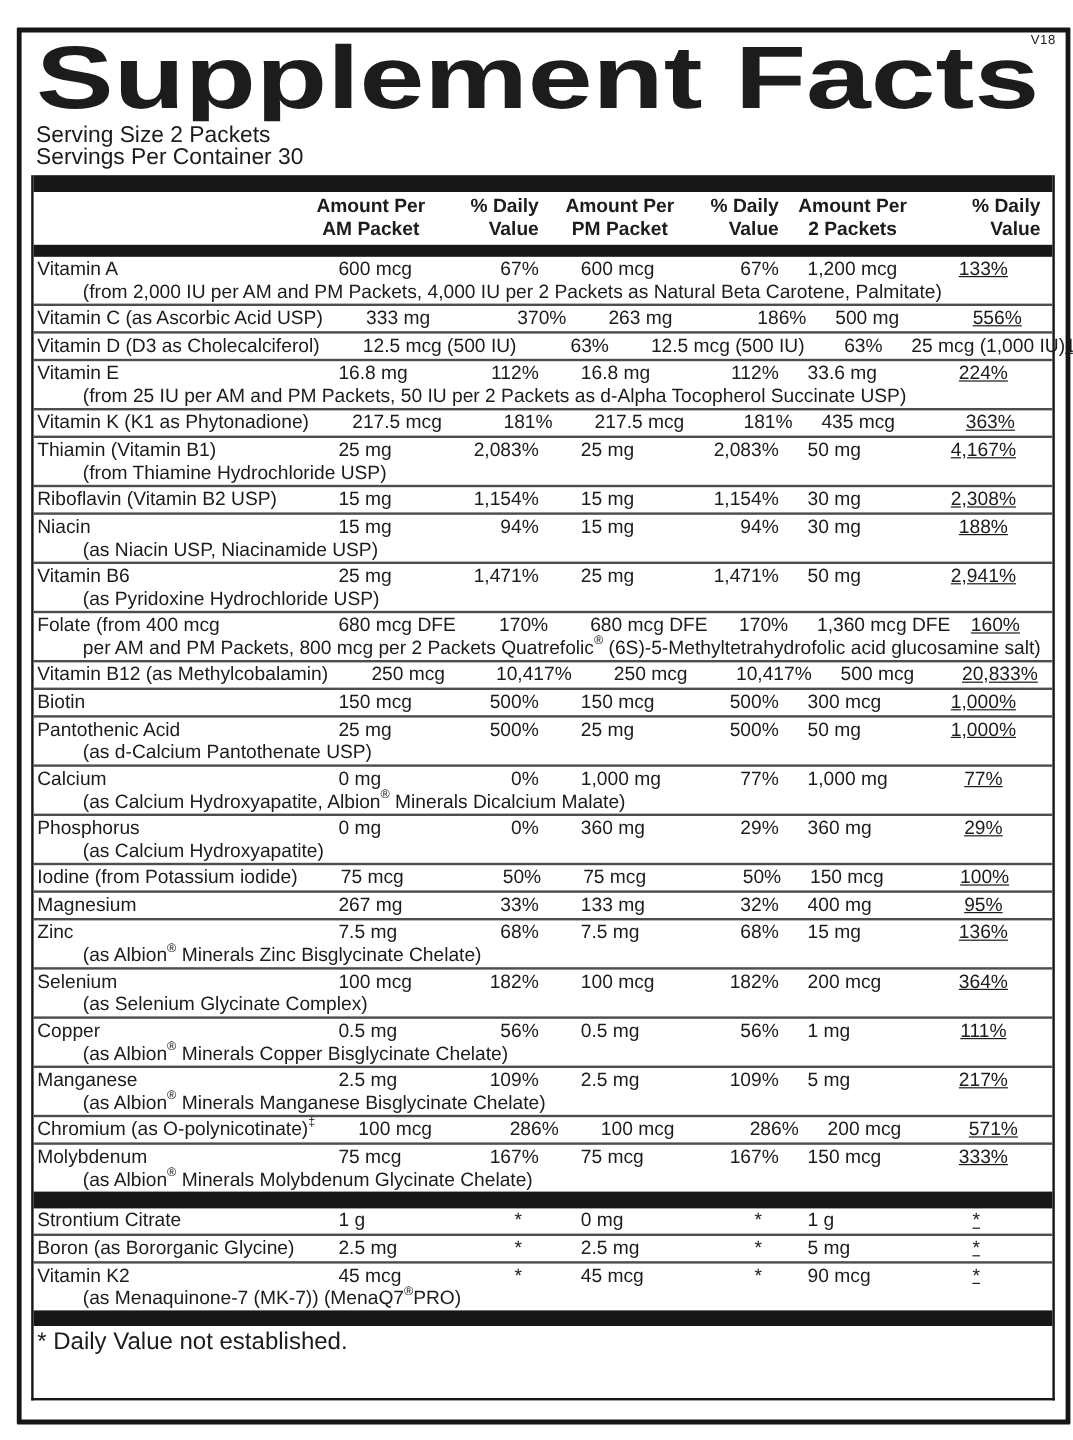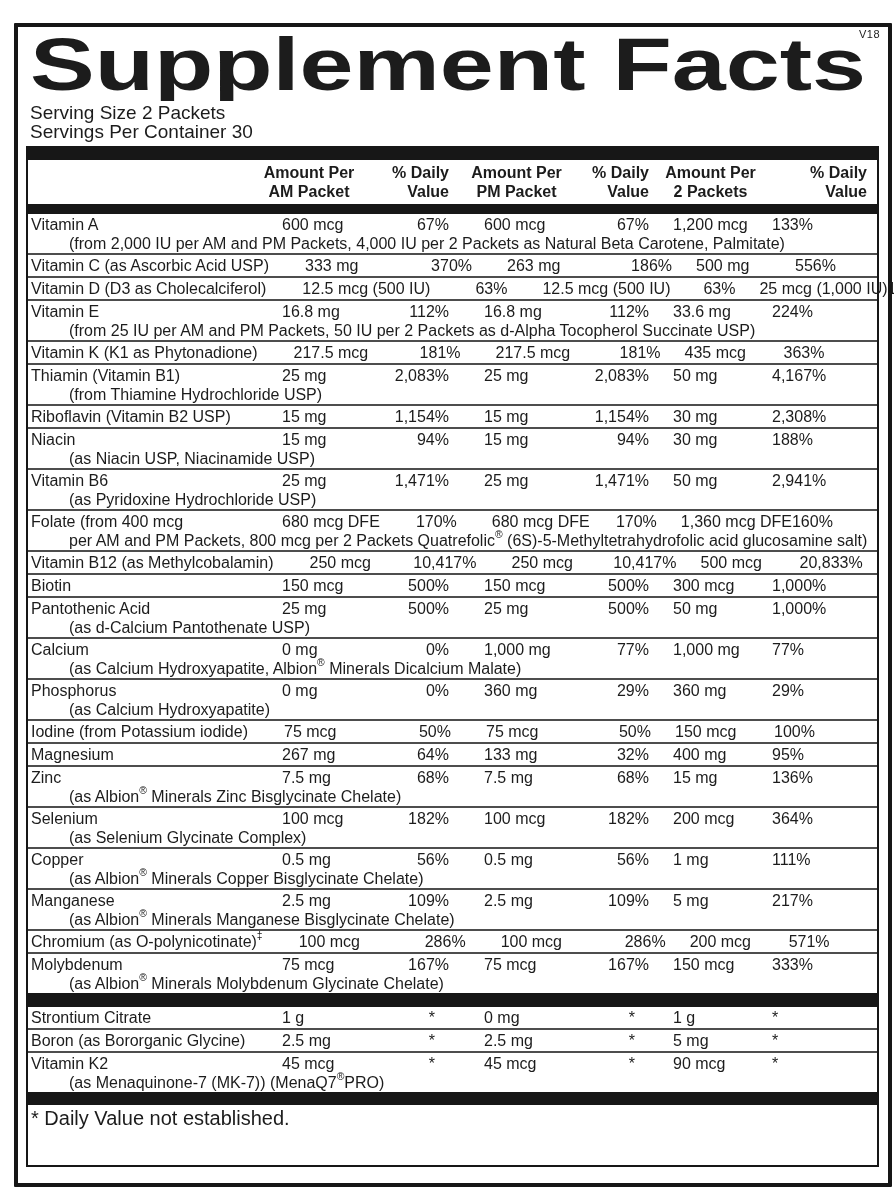--- a/index.html
+++ b/index.html
@@ -45,21 +45,21 @@
   .row{border-top:2px solid var(--sep);}
   .row.first{border-top:none;}
   .row-main{display:flex;font-size:16px;line-height:21px;padding-top:0;}
   .row-main > div{white-space:nowrap;box-sizing:border-box;}
   .c-name{flex:0 0 218px;padding-left:3px;overflow:visible;}
   .c-a1{flex:0 0 126px;padding-left:36px;}
   .c-d1{flex:0 0 77px;text-align:right;}
   .c-a2{flex:0 0 135px;padding-left:35px;}
   .c-d2{flex:0 0 65px;text-align:right;}
   .c-a3{flex:0 0 123px;padding-left:24px;}
-  .c-d3{flex:1 1 auto;text-align:left;padding-right:10px;}
+  .c-d3{flex:1 1 auto;text-align:center;padding-right:10px;text-decoration:underline;}
   .c-d1.ast{padding-right:14px;}
   .c-d2.ast{padding-right:14px;}
   .c-d3.ast{padding-right:22px;}
   .row-sub{font-size:16px;line-height:18px;padding-left:41px;white-space:nowrap;}
   .footnote{font-size:20px;line-height:21px;padding:3px 0 2px 3px;}
   sup{font-size:65%;line-height:0;position:relative;top:-0.15em;}
 </style>
 </head>
 <body>
 
@@ -298,21 +298,21 @@
       <div class="c-d2">50%</div>
       <div class="c-a3">150 mcg</div>
       <div class="c-d3">100%</div>
     </div>
 
   </div>
         <div class="row">
     <div class="row-main">
       <div class="c-name">Magnesium</div>
       <div class="c-a1">267 mg</div>
-      <div class="c-d1">64%</div>
+      <div class="c-d1">33%</div>
       <div class="c-a2">133 mg</div>
       <div class="c-d2">32%</div>
       <div class="c-a3">400 mg</div>
       <div class="c-d3">95%</div>
     </div>
   </div>
         <div class="row">
     <div class="row-main">
       <div class="c-name">Zinc</div>
       <div class="c-a1">7.5 mg</div>

